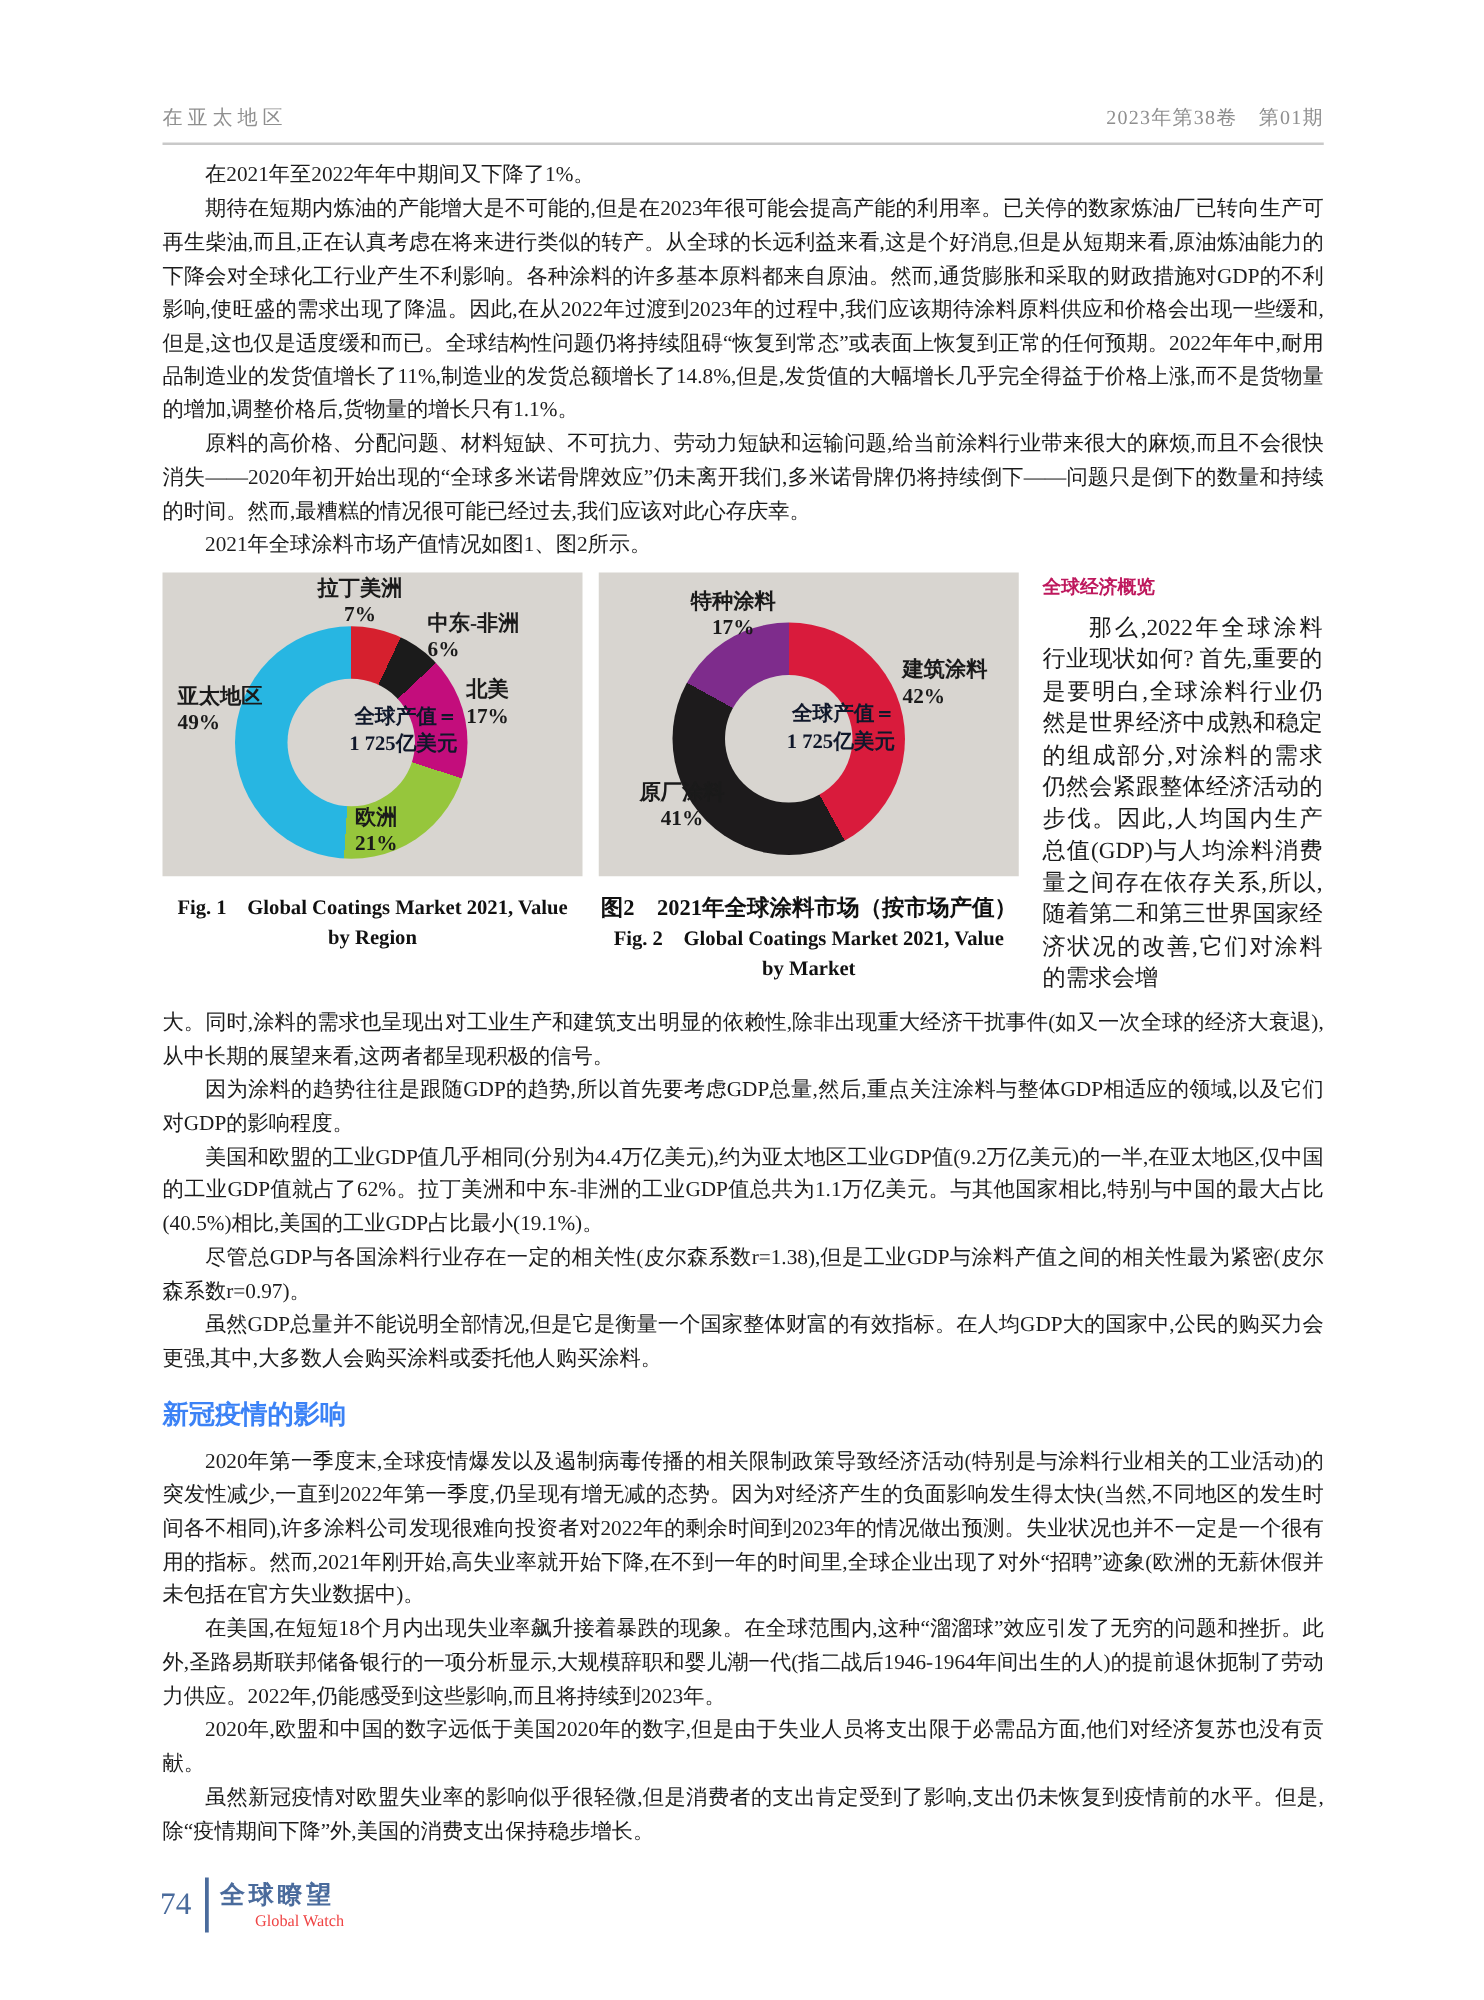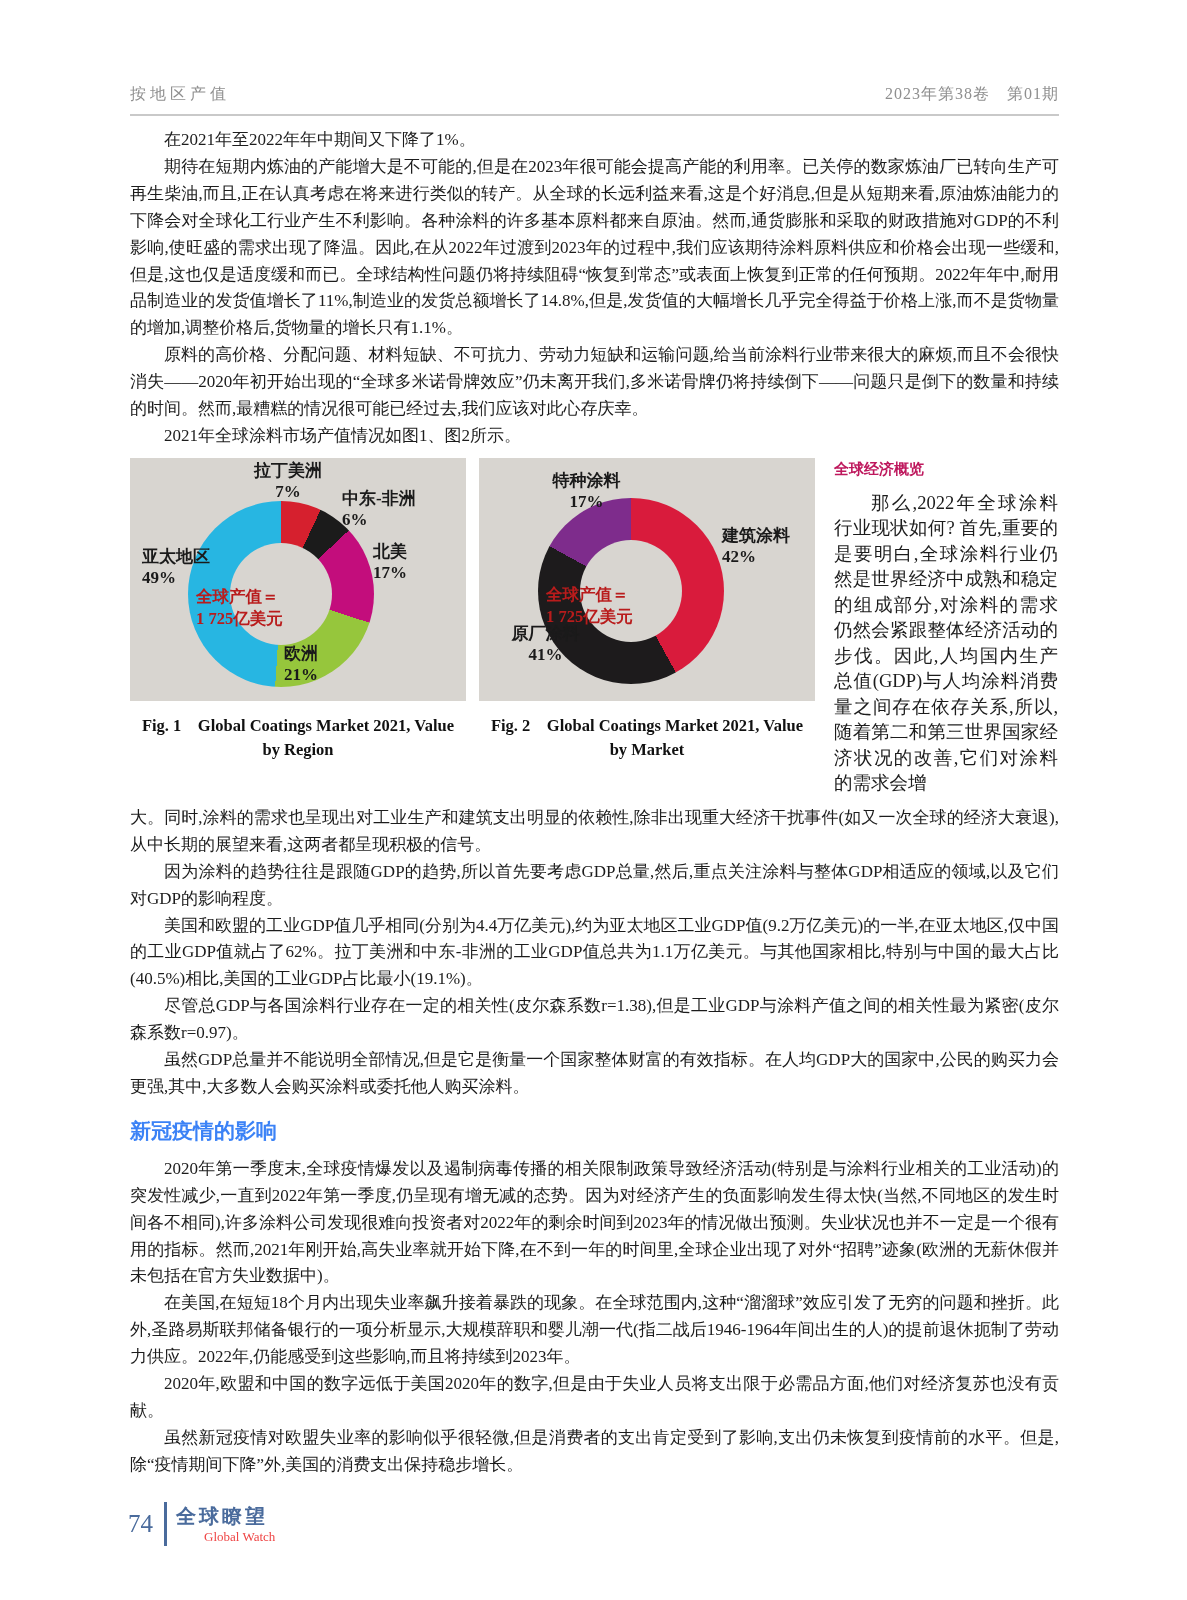--- a/index.html
+++ b/index.html
@@ -31,22 +31,22 @@
   
   .figure-row { display:flex; margin-top:8px; margin-bottom:8px; }
   .fig { width:336px; }
   .fig + .fig { margin-left:13px; }
   .chart-box { position:relative; width:336px; height:243px; background:#d8d5d0; }
   .donut { position:absolute; width:186px; height:186px; border-radius:50%; }
   .donut-1 { left:58px; top:43px; }
   .donut-2 { left:59px; top:40px; }
   .hole { position:absolute; inset:42px; border-radius:50%; background:#d8d5d0; }
   .center-label {
-    position:absolute; width:170px; text-align:left;
-    font-size:16.5px; font-weight:bold; line-height:22px; color:#b91c1c;margin-top:24px;
+    position:absolute; width:170px; text-align:right;
+    font-size:16.5px; font-weight:bold; line-height:22px; color:#0f172a;
   }
   .center-label span { display:block; }
   .c1-center { left:66px; top:104px; }
   .c2-center { left:67px; top:102px; }
   .slice-label {
     position:absolute; font-size:17px; font-weight:bold; line-height:21px; color:#1a1a1a;
   }
   .slice-label span { display:block; }
   .tc { text-align:center; }
   .c1-l0 { left:103px; top:2px;  width:110px; }
@@ -88,21 +88,21 @@
   .footer .divider { width:3px; height:44px; background:#4a6b9c; margin-right:9px; }
   .footer .sec-zh { font-size:20px; font-weight:bold; letter-spacing:3px; line-height:24px; }
   .footer .sec-en { font-size:13px; color:#ef4444; line-height:17px;margin-left:28px; }
 </style>
 </head>
 <body>
 
 <div class="page">
 
   <div class="header">
-    <span class="journal">按地区产值</span>
+    <span class="journal">在亚太地区</span>
     <span class="issue">2023年第38卷　第01期</span>
   </div>
 
   <div class="content">
 
     <p class="bp">在2021年至2022年年中期间又下降了1%。</p>
     <p class="bp">期待在短期内炼油的产能增大是不可能的,但是在2023年很可能会提高产能的利用率。已关停的数家炼油厂已转向生产可再生柴油,而且,正在认真考虑在将来进行类似的转产。从全球的长远利益来看,这是个好消息,但是从短期来看,原油炼油能力的下降会对全球化工行业产生不利影响。各种涂料的许多基本原料都来自原油。然而,通货膨胀和采取的财政措施对GDP的不利影响,使旺盛的需求出现了降温。因此,在从2022年过渡到2023年的过程中,我们应该期待涂料原料供应和价格会出现一些缓和,但是,这也仅是适度缓和而已。全球结构性问题仍将持续阻碍“恢复到常态”或表面上恢复到正常的任何预期。2022年年中,耐用品制造业的发货值增长了11%,制造业的发货总额增长了14.8%,但是,发货值的大幅增长几乎完全得益于价格上涨,而不是货物量的增加,调整价格后,货物量的增长只有1.1%。</p>
     <p class="bp">原料的高价格、分配问题、材料短缺、不可抗力、劳动力短缺和运输问题,给当前涂料行业带来很大的麻烦,而且不会很快消失——2020年初开始出现的“全球多米诺骨牌效应”仍未离开我们,多米诺骨牌仍将持续倒下——问题只是倒下的数量和持续的时间。然而,最糟糕的情况很可能已经过去,我们应该对此心存庆幸。</p>
     <p class="bp">2021年全球涂料市场产值情况如图1、图2所示。</p>
 
@@ -159,20 +159,21 @@
           <div class="slice-label c2-l0">
             <span>建筑涂料</span>
             <span>42%</span>
           </div>
           <div class="slice-label tc c2-l1">
             <span>原厂涂料</span>
             <span>41%</span>
           </div>
         </div>
         <figcaption>
+          <div class="cap-zh">图2　2021年全球涂料市场（按市场产值）</div>
           <div class="cap-en">Fig. 2　Global Coatings Market 2021, Value by Market</div>
         </figcaption>
       </figure>
 
       <aside class="sidebar">
         <h3>全球经济概览</h3>
         <p>那么,2022年全球涂料行业现状如何? 首先,重要的是要明白,全球涂料行业仍然是世界经济中成熟和稳定的组成部分,对涂料的需求仍然会紧跟整体经济活动的步伐。因此,人均国内生产总值(GDP)与人均涂料消费量之间存在依存关系,所以,随着第二和第三世界国家经济状况的改善,它们对涂料的需求会增</p>
       </aside>
 
     </div>

